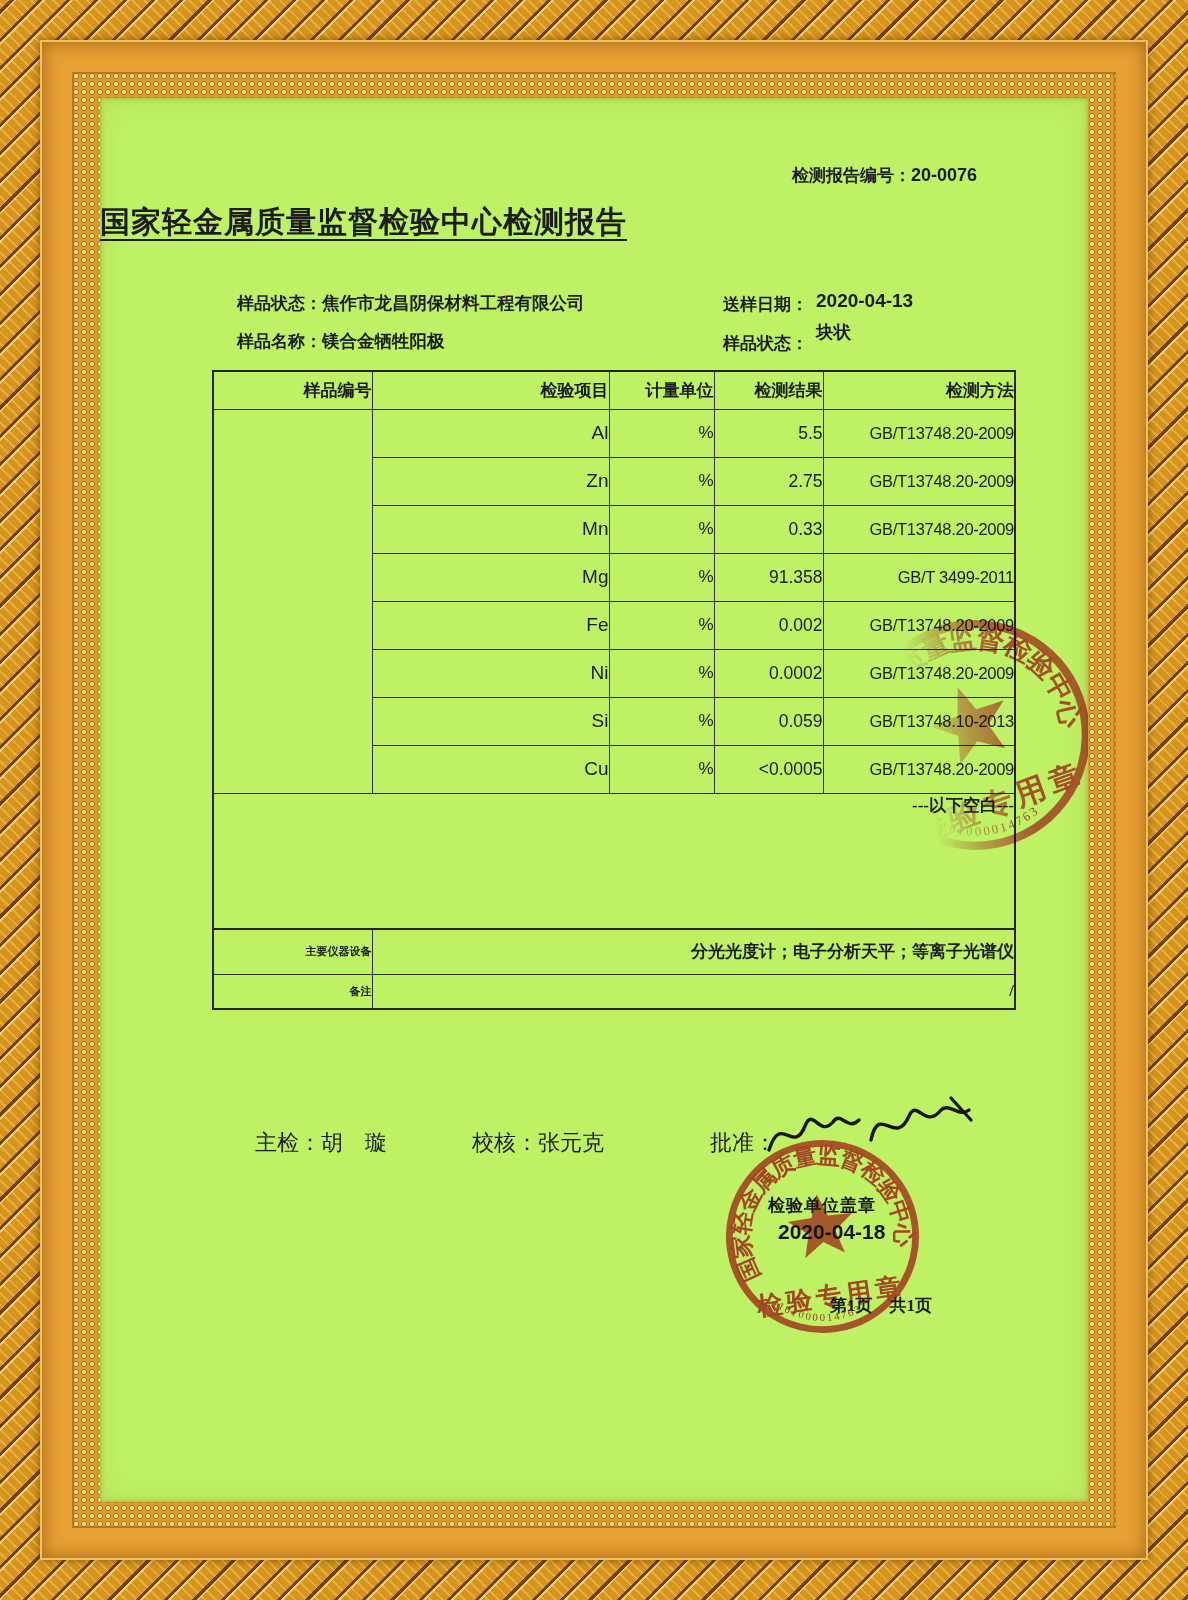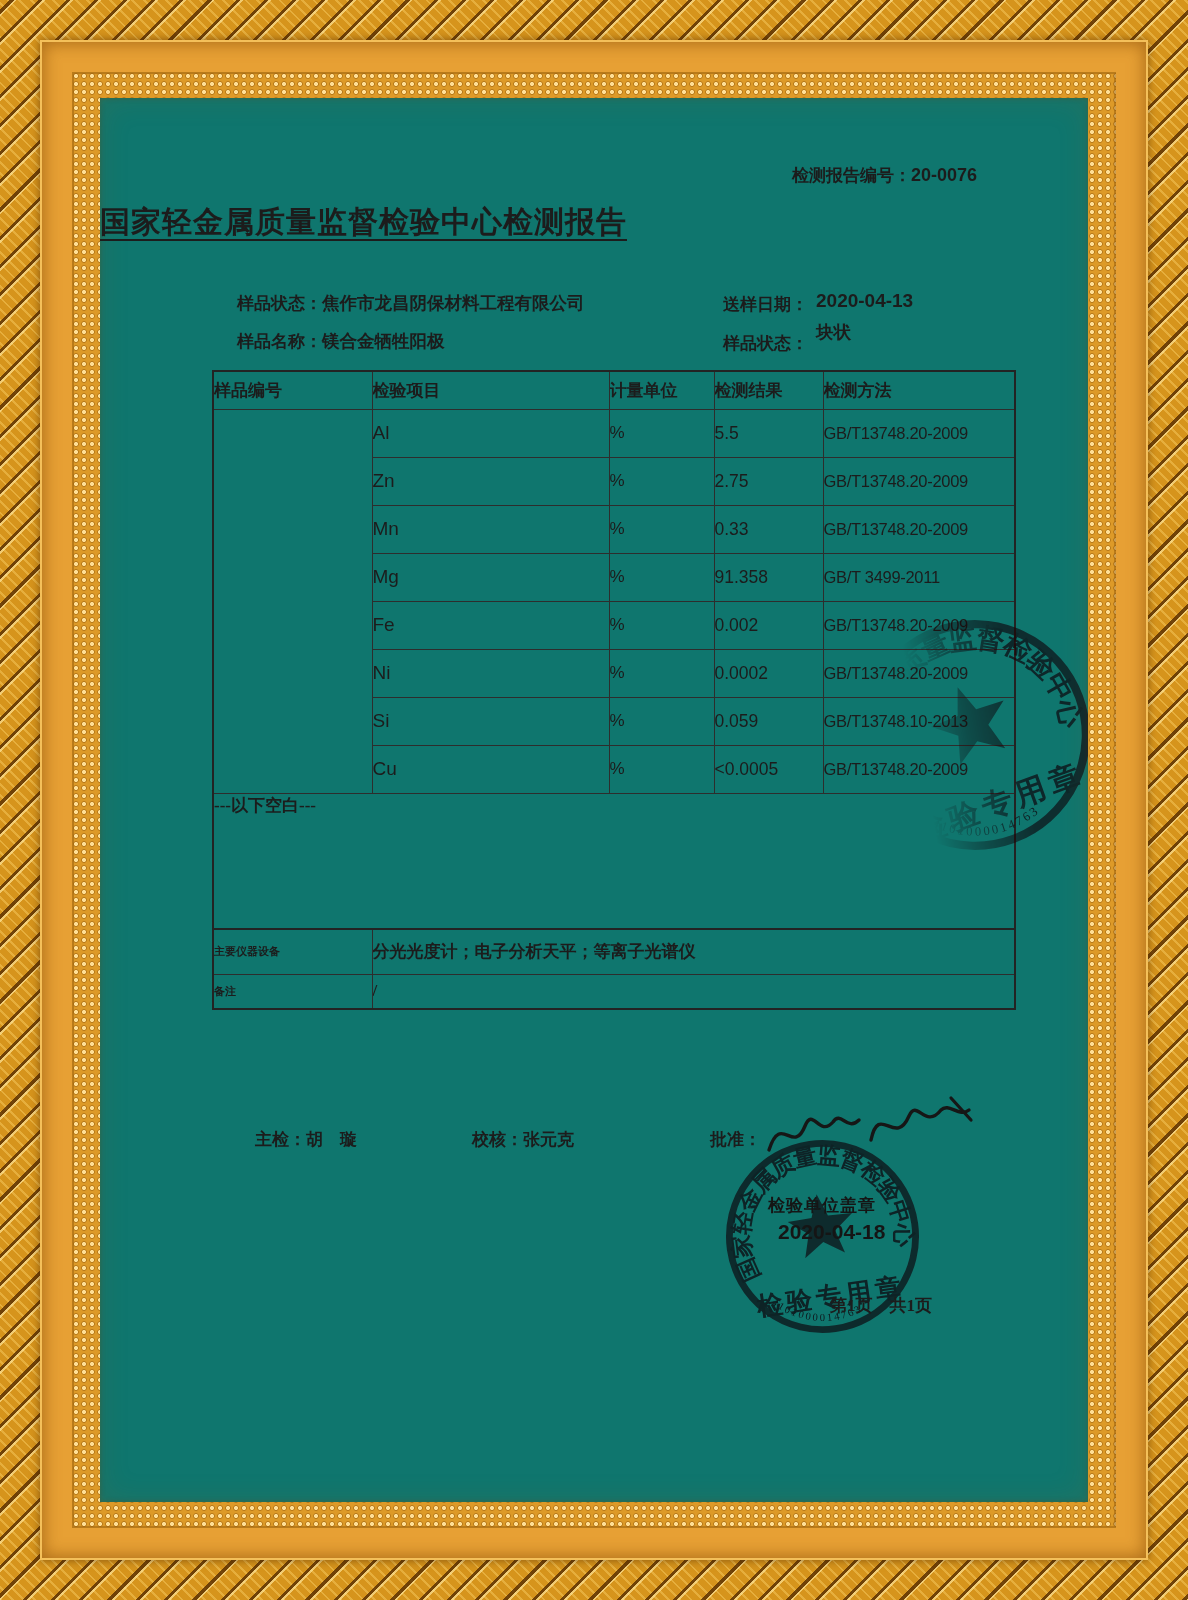--- a/index.html
+++ b/index.html
@@ -9,51 +9,51 @@
   
   .frame-a{position:absolute;inset:0;background-color:#d6941c;
     background-image:
       repeating-linear-gradient(135deg, rgba(80,40,0,0) 0 7px, rgba(86,44,0,.8) 7px 10px, rgba(255,232,160,.65) 10px 12px, rgba(80,40,0,0) 12px 20px),
       repeating-linear-gradient(45deg, rgba(255,214,110,.4) 0 2px, rgba(0,0,0,0) 2px 8px);}
   .frame-b{position:absolute;inset:40px;background:#e7a034;
     box-shadow:inset 0 0 0 2px #f4c05a, inset 0 0 16px 4px rgba(125,70,4,.55), 0 0 8px rgba(60,30,0,.55);}
   .frame-c{position:absolute;inset:72px;background-color:#dd9a28;
     background-image:radial-gradient(circle,#ffdf96 0 1.6px, rgba(142,84,8,.55) 2.4px, rgba(0,0,0,0) 3.2px);
     background-size:8px 8px;box-shadow:inset 0 0 0 2px rgba(150,92,12,.5);}
-  .paper{position:absolute;left:100px;top:98px;width:988px;height:1404px;background:#0f766e;
+  .paper{position:absolute;left:100px;top:98px;width:988px;height:1404px;background:#bef264;
     box-shadow:inset 0 0 5px rgba(110,70,10,.35), inset 0 0 30px rgba(150,100,30,.16);overflow:hidden}
   
   .report-no{left:692px;top:66px;font-size:17px;font-weight:600;white-space:nowrap}
   .report-no .num{font-family:"Liberation Sans","DejaVu Sans",sans-serif;font-size:18px;font-weight:bold}
   .title{left:0;top:104px;width:100%;font-size:30px;font-weight:bold;letter-spacing:1px;
          text-decoration:underline;text-underline-offset:7px;text-decoration-thickness:2px}
   .lab{font-size:17px;font-weight:600;white-space:nowrap}
   .val{font-size:17.5px;font-weight:600;white-space:nowrap}
   .val-sans{font-family:"Liberation Sans","DejaVu Sans",sans-serif;font-size:19px;font-weight:bold;white-space:nowrap}
   
   .rpt-table{position:absolute;left:112px;top:272px;width:802px;border-collapse:collapse;table-layout:fixed;
              font-family:"Liberation Sans","DejaVu Sans",sans-serif;border:2px solid #232323}
-  .rpt-table th,.rpt-table td{border:1px solid #2d2d2d;text-align:left;padding:0;overflow:hidden}
+  .rpt-table th,.rpt-table td{border:1px solid #2d2d2d;text-align:right;padding:0;overflow:hidden}
   .rpt-table tr.head{height:38px}
   .rpt-table tr.data{height:48px}
   .rpt-table tr.blank{height:136px}
   .rpt-table tr.instr{height:45px}
   .rpt-table tr.rem{height:35px}
   .rpt-table th{font-family:"Liberation Serif",serif;font-size:17px;font-weight:600}
   .c-item{font-size:19px}
   .c-unit{font-size:17px}
   .c-result{font-size:17.5px}
   .c-method{font-size:16.5px;letter-spacing:-.3px}
   .c-blank{vertical-align:top;padding-top:7px;font-family:"Liberation Serif",serif;font-size:17px;font-weight:600}
   .c-lab{font-family:"Liberation Serif",serif;font-size:11px;font-weight:600}
   .c-free{text-align:left;padding-left:14px;font-family:"Liberation Serif",serif;font-size:17px;font-weight:600}
   .rpt-table tr.instr th,.rpt-table tr.instr td{border-top:2px solid #232323}
   
   .note{left:132px;top:950px;font-size:17px;font-weight:600;white-space:nowrap}
-  .signoff{font-size:17px;font-weight:700;white-space:nowrap}
+  .signoff{font-size:22px;font-weight:400;white-space:nowrap}
   .sig-svg{left:655px;top:986px;width:235px;height:95px;z-index:5}
   .stamp{mix-blend-mode:multiply;z-index:3}
   .stamp-main{left:620px;top:1036px;width:205px;height:205px;transform:rotate(-8deg);opacity:.95}
   .stamp-side{left:753px;top:515px;width:244px;height:244px;transform:rotate(-20deg);opacity:.9;
     -webkit-mask-image:linear-gradient(100deg, rgba(0,0,0,0) 30%, rgba(0,0,0,.6) 48%, #000 65%);
     mask-image:linear-gradient(100deg, rgba(0,0,0,0) 30%, rgba(0,0,0,.6) 48%, #000 65%);}
   .seal-label{left:668px;top:1096px;font-size:17px;letter-spacing:1px;font-weight:600;color:#151515;z-index:4}
   .seal-date{left:678px;top:1122px;font-family:"Liberation Sans","DejaVu Sans",sans-serif;
              font-size:21px;font-weight:bold;color:#151515;z-index:4}
   .page-footer{left:730px;top:1196px;font-size:17px;font-weight:600;z-index:5}

